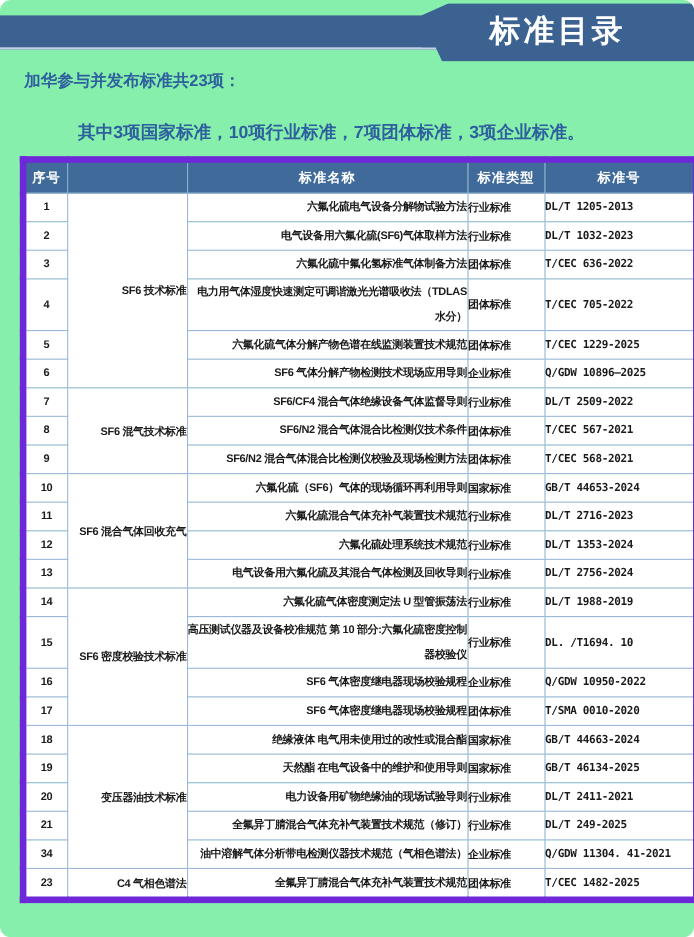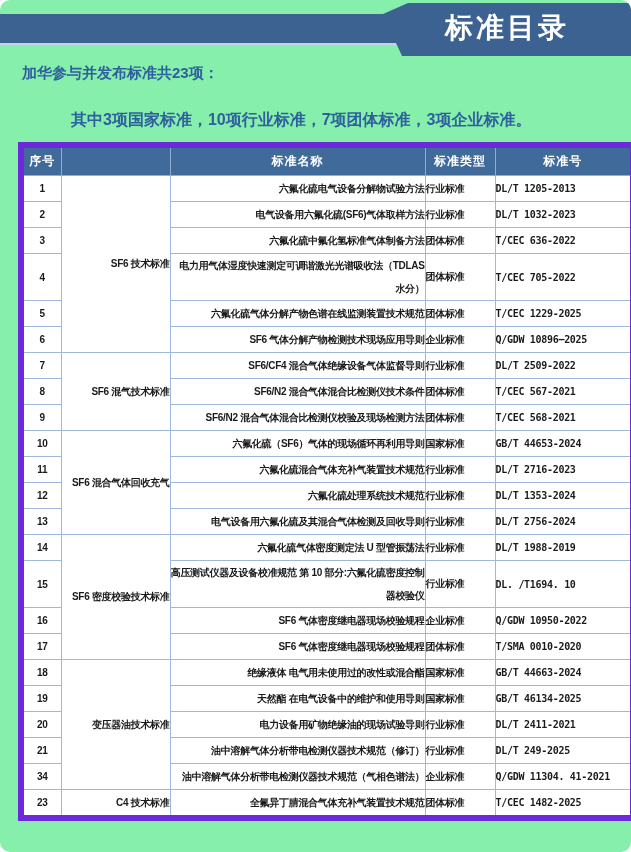--- a/index.html
+++ b/index.html
@@ -207,33 +207,33 @@
           <td class="c-code">GB/T 46134-2025</td>
         </tr>
         <tr>
           <td class="c-no">20</td>
           <td class="c-name">电力设备用矿物绝缘油的现场试验导则</td>
           <td class="c-type">行业标准</td>
           <td class="c-code">DL/T 2411-2021</td>
         </tr>
         <tr>
           <td class="c-no">21</td>
-          <td class="c-name">油中溶解气体分析带电检测仪器技术规范（修订）</td>
+          <td class="c-name">全氟异丁腈混合气体充补气装置技术规范（修订）</td>
           <td class="c-type">行业标准</td>
           <td class="c-code">DL/T 249-2025</td>
         </tr>
         <tr>
           <td class="c-no">34</td>
           <td class="c-name">油中溶解气体分析带电检测仪器技术规范（气相色谱法）</td>
           <td class="c-type">企业标准</td>
           <td class="c-code">Q/GDW 11304. 41-2021</td>
         </tr>
         <tr>
           <td class="c-no">23</td>
-          <td class="c-cat" rowspan="1">C4 技术标准</td>
+          <td class="c-cat" rowspan="1">C4 气相色谱法</td>
           <td class="c-name">全氟异丁腈混合气体充补气装置技术规范</td>
           <td class="c-type">团体标准</td>
           <td class="c-code">T/CEC 1482-2025</td>
         </tr>
       </tbody>
   </table>
 
 </div>
 
 </body></html>

